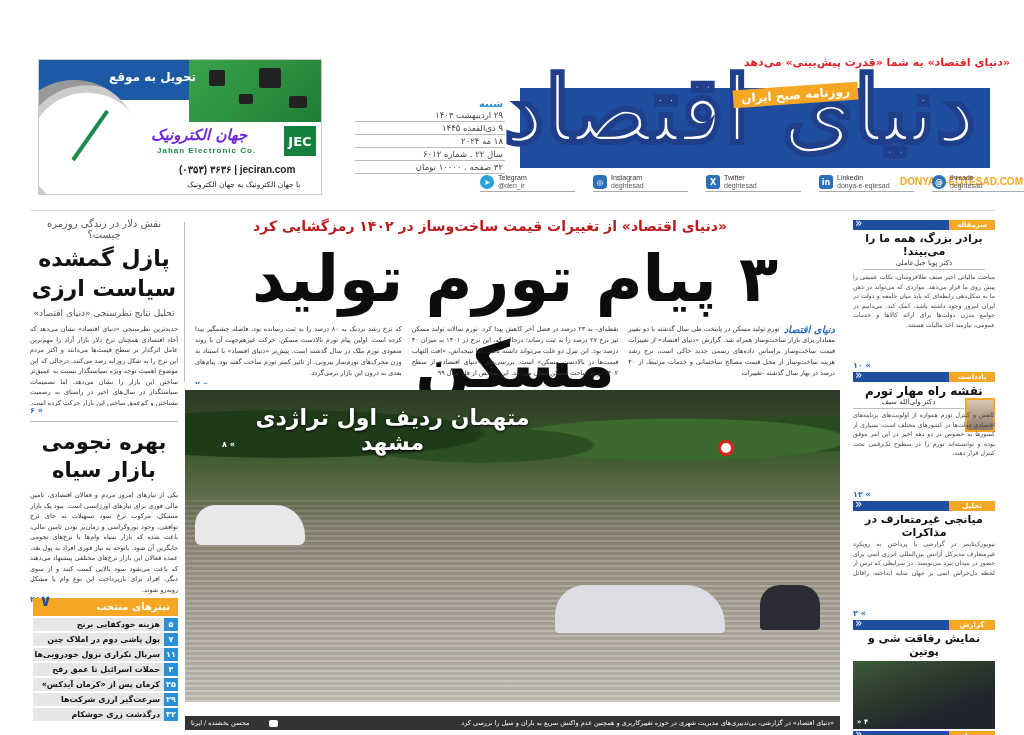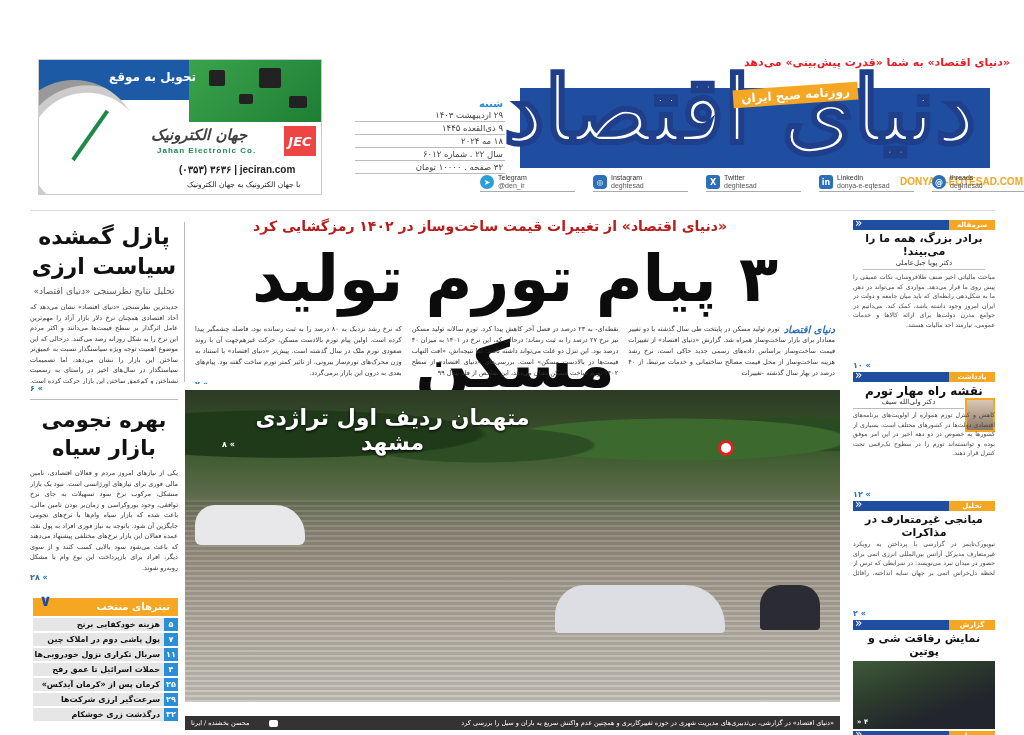--- a/index.html
+++ b/index.html
@@ -23,23 +23,23 @@
   .social-text b { font-weight: normal; color: #333; display: block; }
 
   
   .ad { position: absolute; left: 38px; top: 59px; width: 284px; height: 136px; border: 1px solid #ccc; overflow: hidden; background: #fff; }
   .ad-top { position: absolute; left: 0; top: 0; width: 284px; height: 40px; background: #1c5aa5; }
   .ad-board { position: absolute; left: 150px; top: 0; width: 134px; height: 62px; background: linear-gradient(135deg,#3aa34c,#1e7e34); }
   .ad-board .chip { position: absolute; background: #222; border-radius: 2px; }
   .ad-delivery { position: absolute; left: 70px; top: 10px; color: #fff; font-size: 12px; font-weight: bold; direction: rtl; }
   .ad-watch { position: absolute; left: -30px; top: 20px; width: 130px; height: 130px; border-radius: 50%; background: radial-gradient(circle at 60% 55%, #fff 0 55%, #ccc 56% 62%, #999 63% 100%); }
   .ad-watch .hand { position: absolute; left: 62px; top: 20px; width: 4px; height: 60px; background: #1e8a4a; transform: rotate(35deg); transform-origin: bottom; }
-  .ad-brand { position: absolute; left: 112px; top: 66px; color: #404040; font-weight: bold; font-size: 15px; direction: rtl; font-style: italic; text-align: center; }
+  .ad-brand { position: absolute; left: 112px; top: 66px; color: #6d28d9; font-weight: bold; font-size: 15px; direction: rtl; font-style: italic; text-align: center; }
   .ad-brand-en { position: absolute; left: 118px; top: 86px; color: #1e8a4a; font-size: 8px; font-weight: bold; letter-spacing: 1px; font-family: "Liberation Sans", sans-serif; }
-  .ad-logo { position: absolute; left: 245px; top: 66px; width: 32px; height: 30px; background: #ef4444; color: #fff; font-size: 13px; font-weight: bold; display: flex; align-items: center; justify-content: center; font-style: italic; }
+  .ad-logo { position: absolute; left: 245px; top: 66px; width: 32px; height: 30px; background: #15803d; color: #fff; font-size: 13px; font-weight: bold; display: flex; align-items: center; justify-content: center; }
   .ad-phone { position: absolute; left: 140px; top: 104px; font-size: 10px; font-weight: bold; color: #222; font-family: "Liberation Sans", sans-serif; }
   .ad-slogan { position: absolute; left: 148px; top: 120px; font-size: 7.5px; color: #222; direction: rtl; }
 
   .rule-top { position: absolute; left: 30px; top: 210px; width: 965px; height: 1px; background: #ddd; }
 
   
   .kicker { position: absolute; left: 230px; top: 218px; width: 520px; text-align: center; font-size: 14px; color: #b91c1c; direction: rtl; font-weight: bold; }
   .headline { position: absolute; left: 190px; top: 236px; width: 650px; text-align: center; font-size: 64px; font-weight: 900; color: #0c0c0c; direction: rtl; line-height: 86px; font-family: "DejaVu Sans", sans-serif; letter-spacing: -2px; }
   .lede-wrap { position: absolute; left: 195px; top: 324px; width: 640px; height: 60px; display: flex; flex-direction: row-reverse; gap: 10px; }
   .lede-col { flex: 1; font-size: 6.5px; line-height: 11px; color: #333; direction: rtl; text-align: justify; overflow: hidden; }
@@ -185,20 +185,21 @@
 <div class="photo-ref">۸ «</div>
 <div class="caption-bar">
   <span class="credit">
     <span class="camera-icon"></span>
     <span>محسن بخشنده / ایرنا</span>
   </span>
   <span class="cap">«دنیای اقتصاد» در گزارشی، بی‌تدبیری‌های مدیریت شهری در حوزه تغییرکاربری و همچنین عدم واکنش سریع به باران و سیل را بررسی کرد</span>
 </div>
 
 <div class="left-col">
+  <div class="lc-kicker">نقش دلار در زندگی روزمره چیست؟</div>
   <div class="lc-headline">پازل گمشده سیاست ارزی</div>
   <div class="lc-sub">تحلیل نتایج نظرسنجی «دنیای اقتصاد»</div>
   <div class="lc-body" style="height:82px;overflow:hidden">جدیدترین نظرسنجی «دنیای اقتصاد» نشان می‌دهد که آحاد اقتصادی همچنان نرخ دلار بازار آزاد را مهم‌ترین عامل اثرگذار بر سطح قیمت‌ها می‌دانند و اکثر مردم این نرخ را به شکل روزانه رصد می‌کنند. درحالی که این موضوع اهمیت توجه ویژه سیاستگذار نسبت به عمیق‌تر ساختن این بازار را نشان می‌دهد، اما تصمیمات سیاستگذار در سال‌های اخیر در راستای به رسمیت نشناختن و کم‌عمق ساختن این بازار حرکت کرده است. بنابراین لازم است ضمن پذیرش نرخ‌های بازار به سمت سیاستگذاری حول این نرخ حرکت کرد.</div>
   <div class="lc-ref page-ref">۶ «</div>
   <div class="lc-sep"></div>
   <div class="lc-headline" style="font-size:21px;line-height:28px">بهره نجومی بازار سیاه</div>
   <div class="lc-body" style="height:105px;overflow:hidden">یکی از نیازهای امروز مردم و فعالان اقتصادی، تامین مالی فوری برای نیازهای اورژانسی است. نبود یک بازار منشکل، مرکوب نرخ سود تسهیلات به جای نرخ توافقی، وجود بوروکراسی و زمان‌بر بودن تامین مالی، باعث شده که بازار سیاه وام‌ها با نرخ‌های نجومی جایگزین آن شود. باتوجه به نیاز فوری افراد به پول نقد، عمده فعالان این بازار نرخ‌های مختلفی پیشنهاد می‌دهند که باعث می‌شود سود بالایی کسب کنند و از سوی دیگر، افراد برای بازپرداخت این نوع وام با مشکل روبه‌رو شوند.</div>
   <div class="lc-ref page-ref">۲۸ «</div>
 </div>
 

